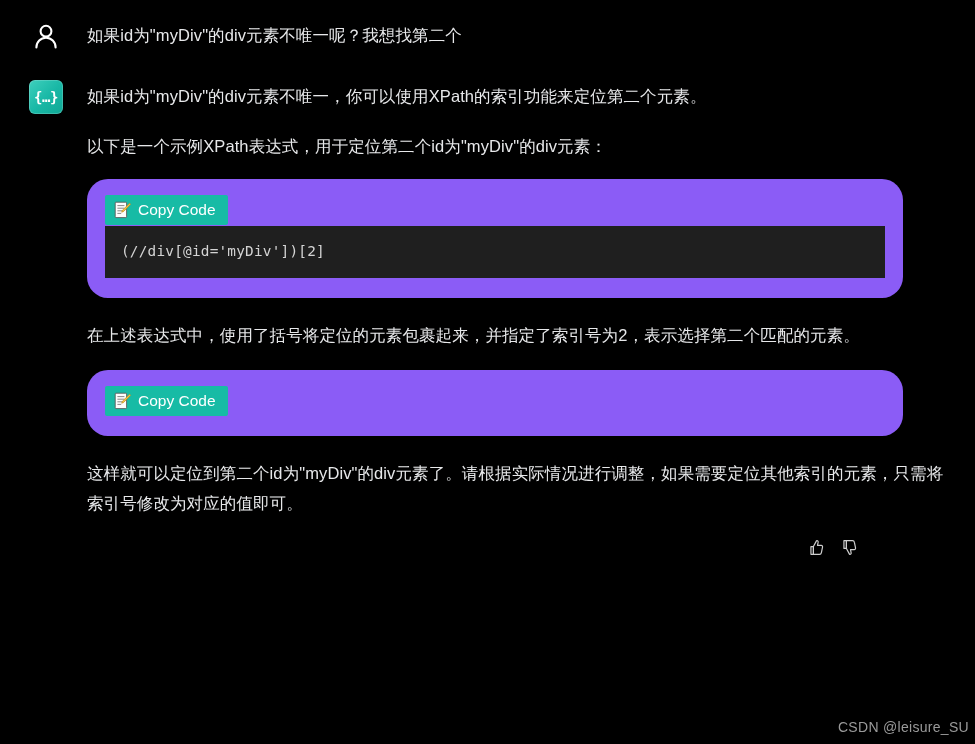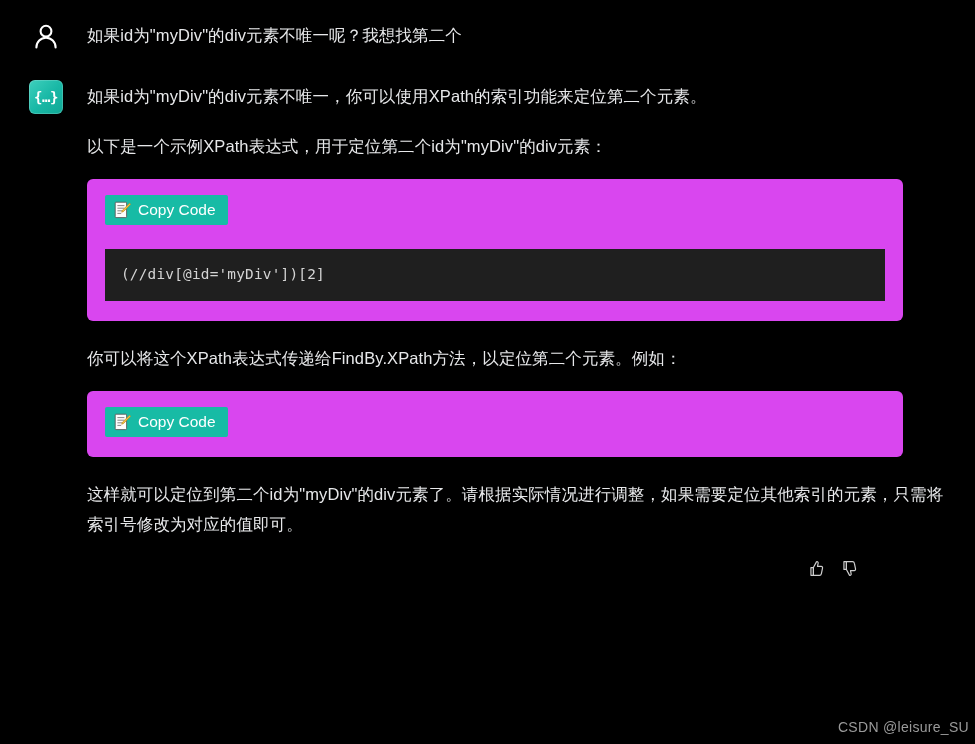--- a/index.html
+++ b/index.html
@@ -88,22 +88,22 @@
   .user-text {
     font-size: 16.5px;
     line-height: 28px;
     color: #e7e8ea;
     margin: 0;
     letter-spacing: 0.1px;
   }
 
   
   .code-wrap {
-    background: #d946ef;
-    border-radius: 6px;
+    background: #8b5cf6;
+    border-radius: 21px;
     padding: 16px 18px 20px 18px;
     margin: 0 0 22px 0;
     box-sizing: border-box;
     max-width: 816px;
   }
 
   .copy-btn {
     display: inline-flex;
     align-items: center;
     gap: 7px;
@@ -119,21 +119,21 @@
   }
   .copy-icon {
     width: 17px;
     height: 18px;
     display: block;
     flex: 0 0 auto;
   }
 
   .code-area {
     background: #1f1f1f;
-    margin-top: 24px;
+    margin-top: 1px;
     padding: 14px 16px 16px 16px;
     overflow: hidden;
     box-sizing: border-box;
   }
   pre.code-line {
     margin: 0;
     font-family: "DejaVu Sans Mono", "Liberation Mono", monospace;
     font-size: 14.4px;
     line-height: 22px;
     color: #d6d6d6;
@@ -211,21 +211,21 @@
             <line x1="3.4" y1="12.4" x2="7.2" y2="12.4" stroke="#7b7b7b" stroke-width="0.9"></line>
             <path d="M15.6 2.2 L16.6 3.3 L9.6 10.5 L7.7 11.2 L8.4 9.3 Z" fill="#f5c146" stroke="#b98f1f" stroke-width="0.7" stroke-linejoin="round"></path>
           </svg>
           <span>Copy Code</span>
         </button>
         <div class="code-area">
           <pre class="code-line"><span class="tok-plain">(//div[@id='myDiv'])[2]</span></pre>
         </div>
       </div>
 
-      <p class="para tight">你可以将这个XPath表达式传递给FindBy.XPath方法，以定位第二个元素。例如：</p>
+      <p class="para">在上述表达式中，使用了括号将定位的元素包裹起来，并指定了索引号为2，表示选择第二个匹配的元素。</p>
 
       <div class="code-wrap">
         <button class="copy-btn">
           <svg class="copy-icon" viewBox="0 0 17 18">
             <rect x="1.2" y="1.2" width="11.4" height="15.4" rx="0.8" fill="#fdfdfd" stroke="#5b5b5b" stroke-width="0.9"></rect>
             <line x1="3.4" y1="4.6" x2="10.4" y2="4.6" stroke="#7b7b7b" stroke-width="0.9"></line>
             <line x1="3.4" y1="7.2" x2="10.4" y2="7.2" stroke="#7b7b7b" stroke-width="0.9"></line>
             <line x1="3.4" y1="9.8" x2="8.2" y2="9.8" stroke="#7b7b7b" stroke-width="0.9"></line>
             <line x1="3.4" y1="12.4" x2="7.2" y2="12.4" stroke="#7b7b7b" stroke-width="0.9"></line>
             <path d="M15.6 2.2 L16.6 3.3 L9.6 10.5 L7.7 11.2 L8.4 9.3 Z" fill="#f5c146" stroke="#b98f1f" stroke-width="0.7" stroke-linejoin="round"></path>

